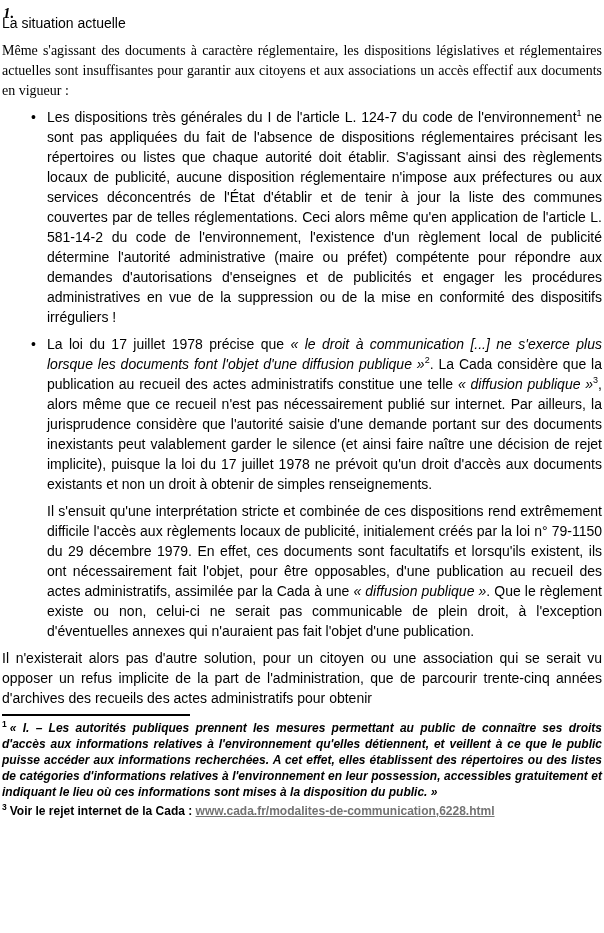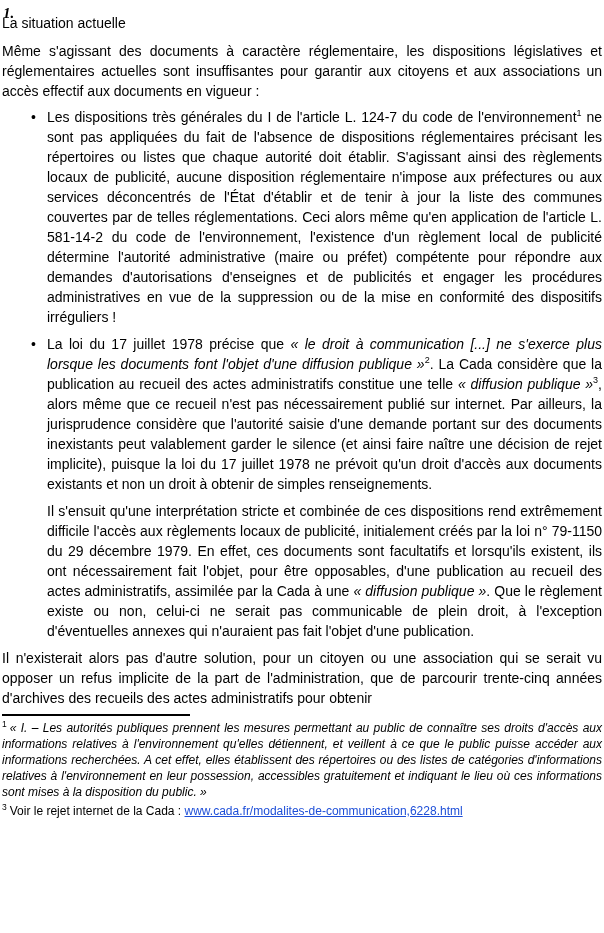--- a/index.html
+++ b/index.html
@@ -29,21 +29,21 @@
   .heading .num {
     position: absolute;
     left: 1px;
     top: 0;
     font-family: "Liberation Serif", serif;
     font-style: italic;
     font-weight: bold;
   }
   .para { margin: 0 0 8px 0; }
   .situation { margin-bottom: 8px; }
-  .intro { margin-bottom: 6px; }
+  .intro { margin-bottom: 6px; font-family: Liberation Serif, serif; }
   .bullet-item {
     position: relative;
     padding-left: 45px;
     margin-bottom: 7px;
   }
   .bullet-item .marker {
     position: absolute;
     left: 29px;
     top: 0;
   }
@@ -60,25 +60,26 @@
   }
   .footnote-rule {
     width: 188px;
     height: 0;
     border-top: 2px solid #000000;
     margin: 6px 0 4px 0;
   }
   .footnotes {
     font-size: 12px;
     line-height: 16px;
+    font-weight: bold;
   }
   .fn { margin: 0 0 3px 0; }
   .fn sup.ref { margin-right: 3px; font-size: 8.5px; }
   .fn .link {
-    color: #1d4ed8;
+    color: #737373;
     text-decoration: underline;
   }
 </style>
 </head>
 <body>
 
 <div class="page">
 
   <div class="heading">
     <span class="num">1.</span>

